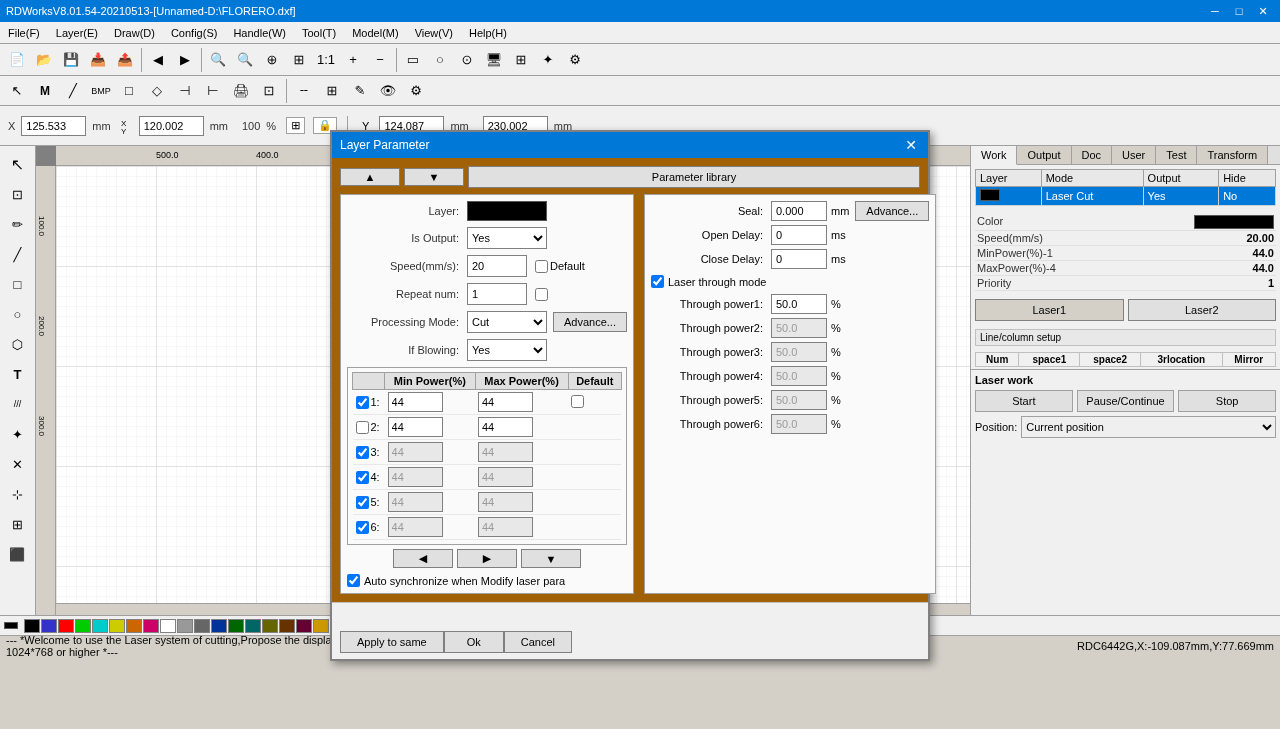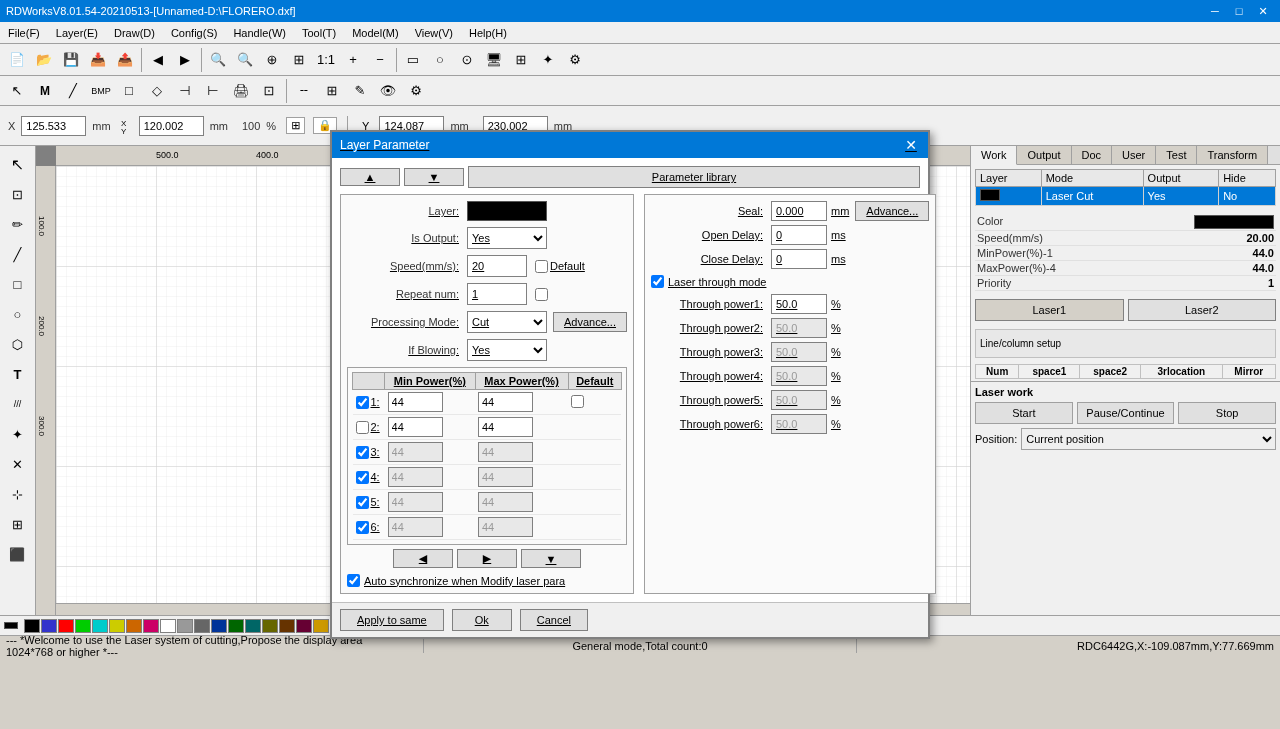--- a/index.html
+++ b/index.html
@@ -289,26 +289,25 @@
       top: 0; left: 0; right: 0; bottom: 0;
       z-index: 1000;
       pointer-events: none;
     }
 
     
     .dialog {
       position: absolute;
       top: 130px; left: 330px;
       width: 600px;
-      background: #ffffff;
+      background: #a16207;
       border: 2px solid #808080;
       box-shadow: 3px 3px 8px rgba(0,0,0,0.4);
       pointer-events: all;
       font-size: 11px;
-      text-decoration: underline;
     }
     .dialog-title {
       background: #0078d7;
       color: white;
       padding: 4px 8px;
       display: flex;
       justify-content: space-between;
       align-items: center;
       font-size: 12px;
     }
@@ -397,21 +396,21 @@
     .dialog-footer {
       display: flex;
       justify-content: space-between;
       align-items: center;
       padding: 6px 8px;
       border-top: 1px solid #c0c0c0;
       background: #f0f0f0;
     }
     .footer-btns {
       display: flex;
-      gap: 8px;
+      margin-top: 22px;
     }
     .btn {
       padding: 4px 16px;
       background: #e0e0e0;
       border: 1px solid #808080;
       cursor: pointer;
       font-size: 11px;
       min-width: 60px;
       text-align: center;
     }
@@ -656,21 +655,21 @@
         <span class="prop-label">Priority</span>
         <span class="prop-value">1</span>
       </div>
     </div>
 
     <div style="display:flex;padding:4px;gap:4px;">
       <button class="btn" style="flex:1;background:#d4d0c8;">Laser1</button>
       <button class="btn" style="flex:1;">Laser2</button>
     </div>
 
-    <div style="padding:8px 4px;font-size:10px;background:#e8e8e8;border:1px solid #c0c0c0;margin:4px;">
+    <div style="padding:2px 4px;font-size:10px;background:#e8e8e8;border:1px solid #c0c0c0;margin:4px;">
       <span>Line/column setup</span>
     </div>
     <div style="padding:2px 4px;font-size:10px;overflow-x:auto;">
       <table style="width:100%;border-collapse:collapse;font-size:10px;">
         <tbody>
             <tr>
           <th style="border:1px solid #c0c0c0;padding:1px 3px;">Num</th>
           <th style="border:1px solid #c0c0c0;padding:1px 3px;">space1</th>
           <th style="border:1px solid #c0c0c0;padding:1px 3px;">space2</th>
           <th style="border:1px solid #c0c0c0;padding:1px 3px;">3rlocation</th>

